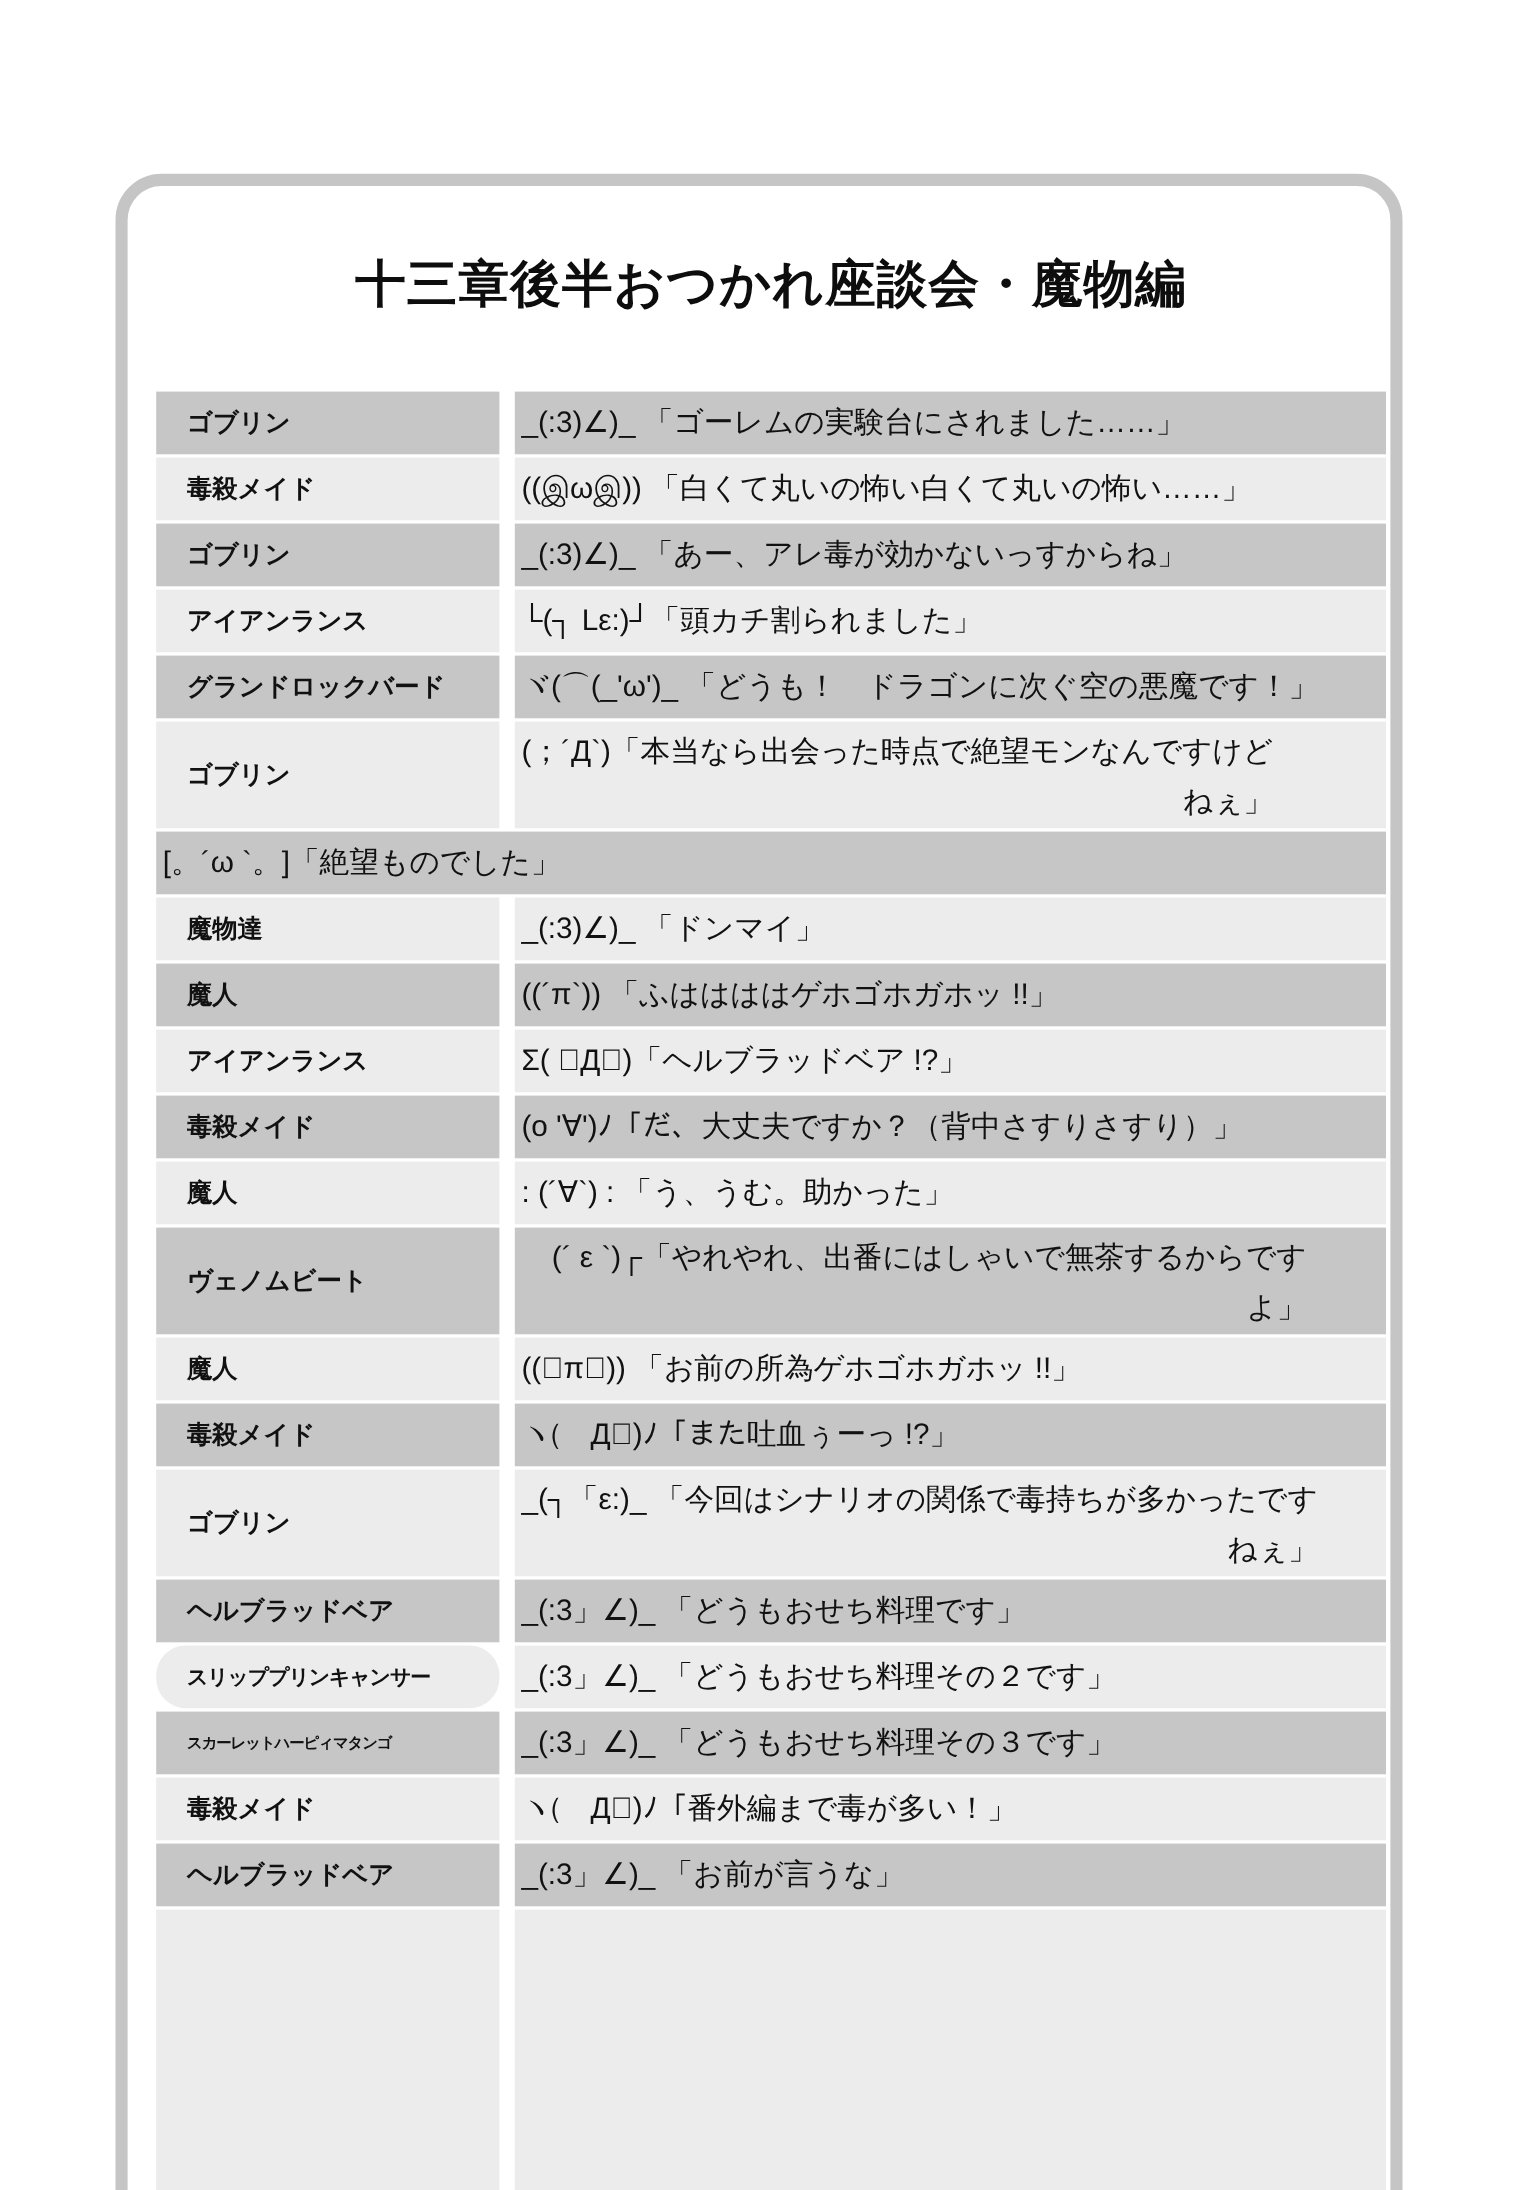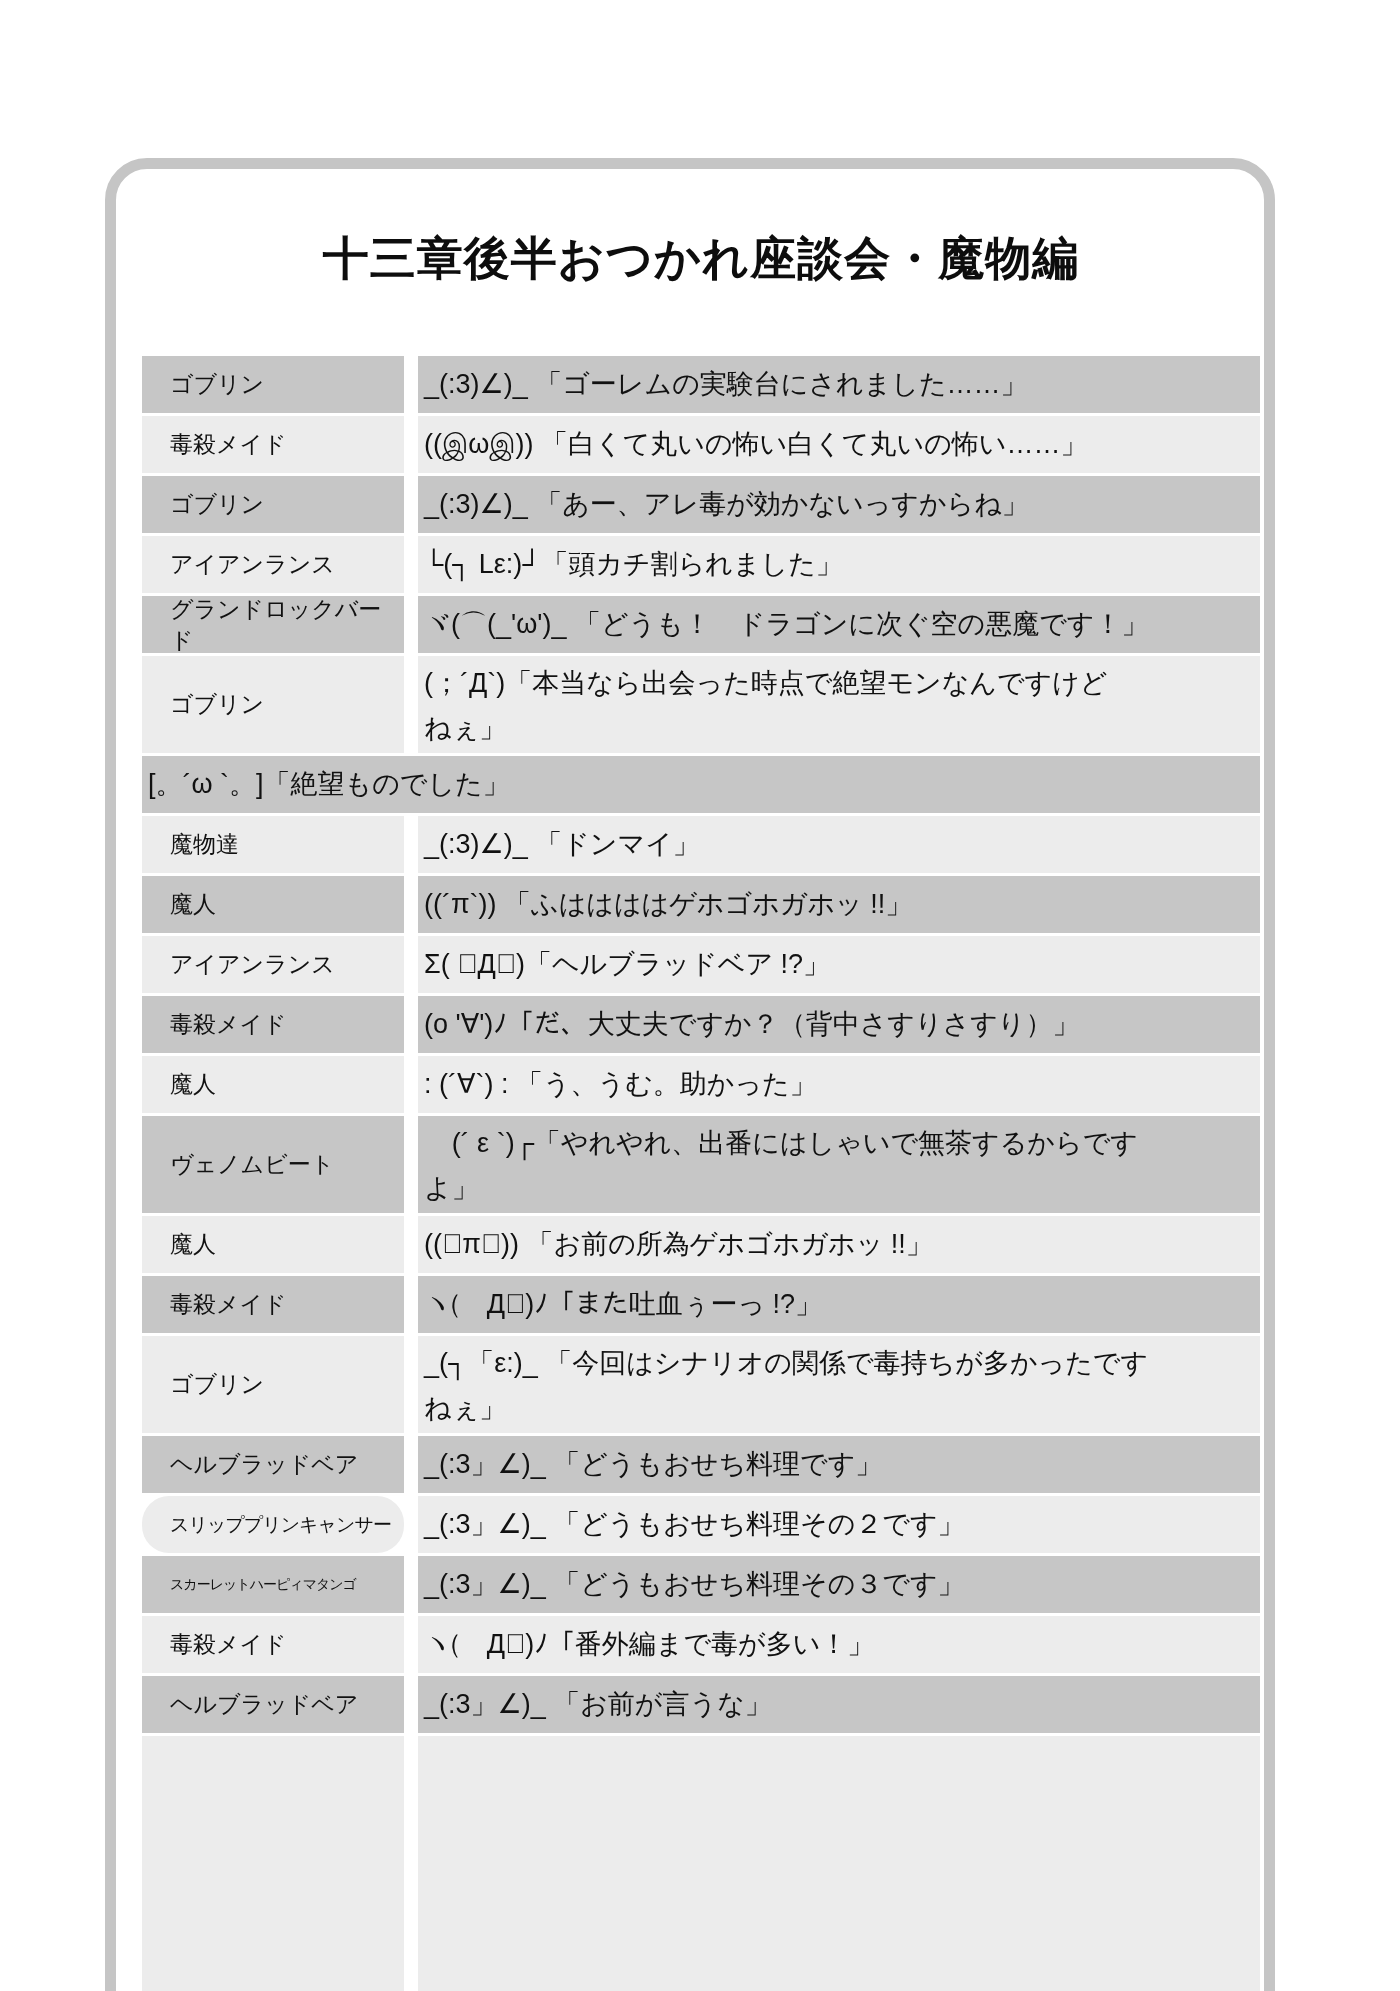--- a/index.html
+++ b/index.html
@@ -42,42 +42,42 @@
   .row{
     display:flex;
     gap:14px;
     margin-bottom:3px;
     height:57px;
   }
   .row.multi{height:97px;}
   .row.tail{height:300px;}
   .cell{box-sizing:border-box;}
   .speaker{
-    width:262px;
+    width:312px;
     flex:none;
     display:flex;
     align-items:center;
     padding-left:28px;
-    font-weight:normal;
+    font-weight:bold;
     font-size:23px;
     letter-spacing:0px;
   }
   .speaker.long{font-size:19px;letter-spacing:-1px;border-radius:27px;}
   .speaker.xlong{font-size:14px;letter-spacing:-1px;}
   .dialogue{
     flex:1;
     display:flex;
     align-items:center;
     padding-left:6px;
     padding-right:8px;
     font-size:27px;
     white-space:pre-wrap;
     line-height:45px;
   }
-  .row.multi .dialogue{align-items:flex-start;padding-top:5px;}
+  .row.multi .dialogue{align-items:flex-start;padding-top:5px;text-align:right;}
   .dark  .cell{background:#c6c6c6;}
   .light .cell{background:#ececec;}
 </style>
 </head>
 <body>
 
 <div class="card"></div>
 
 <h1 class="title">十三章後半おつかれ座談会・魔物編</h1>
 

